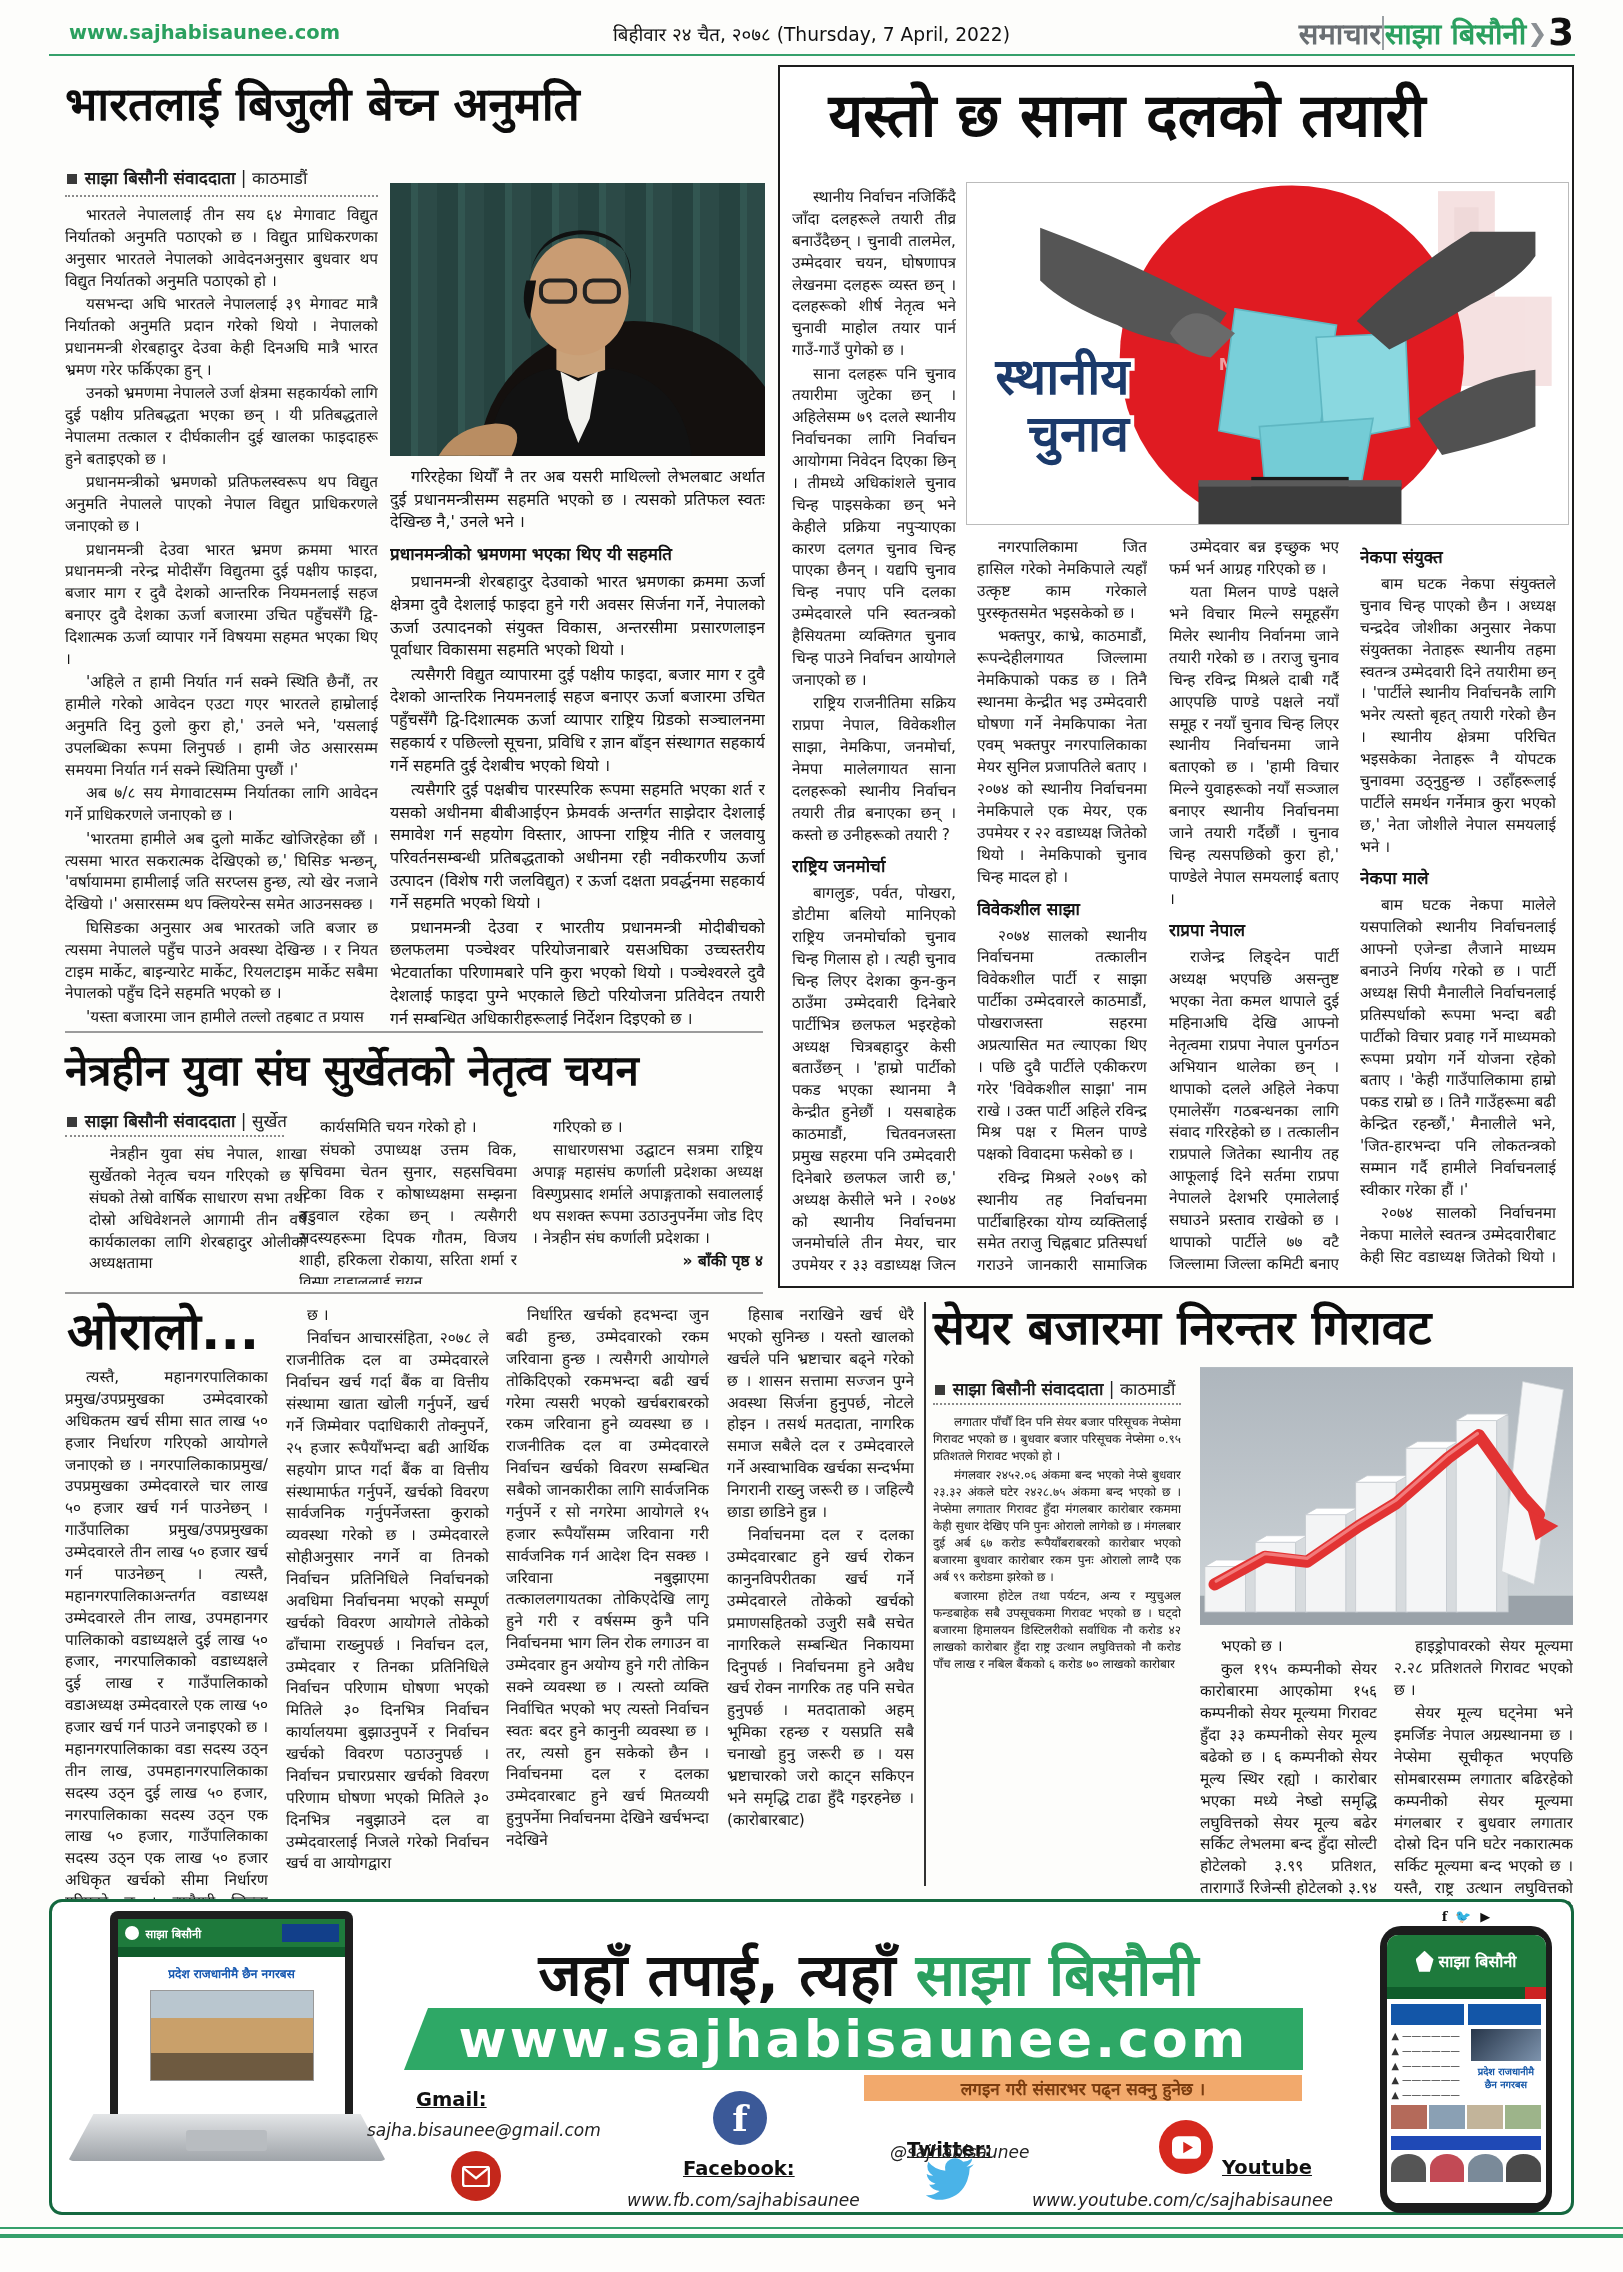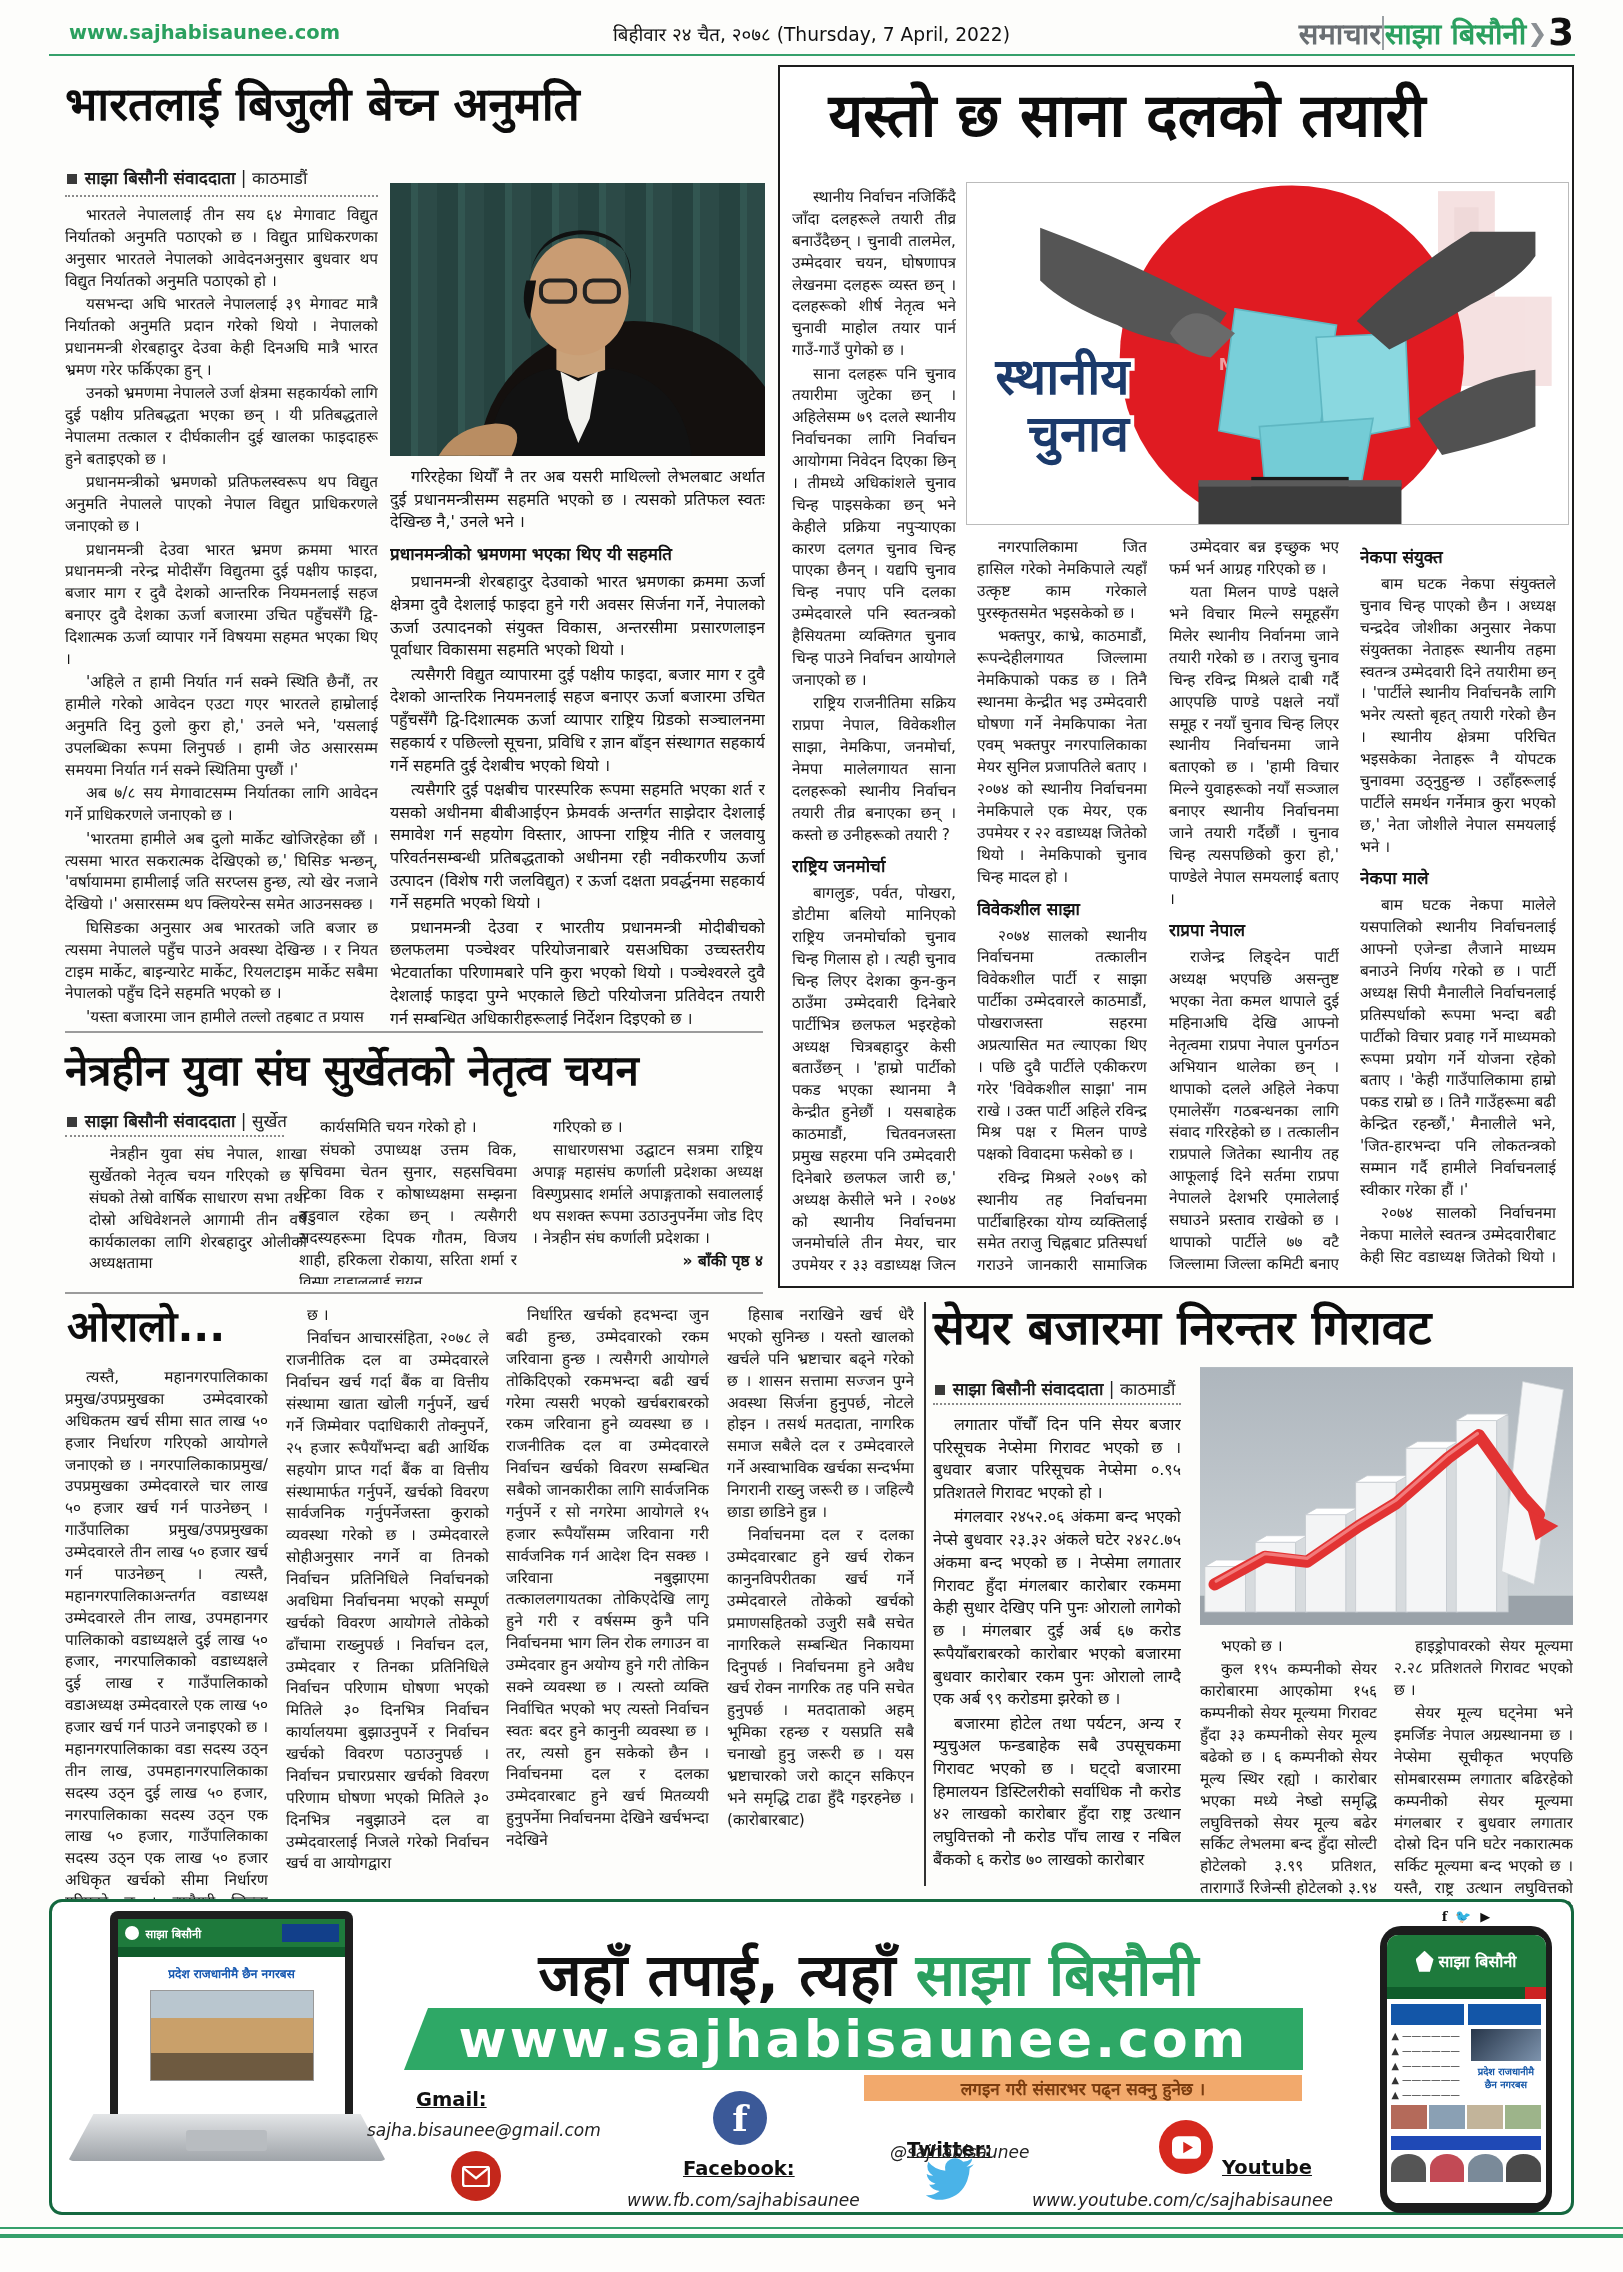--- a/index.html
+++ b/index.html
@@ -188,21 +188,21 @@
     <p>कार्यसमिति चयन गरेको हो ।</p>
     <p>संघको उपाध्यक्ष उत्तम विक, सचिवमा चेतन सुनार, सहसचिवमा टिका विक र कोषाध्यक्षमा सम्झना बडुवाल रहेका छन् । त्यसैगरी सदस्यहरूमा दिपक गौतम, विजय शाही, हरिकला रोकाया, सरिता शर्मा र विस्णु दाहाललाई चयन</p>
   </div>
 <div class="abs col" style="left:532px;top:1117px;width:231px;height:167px;">
     <p>गरिएको छ ।</p>
     <p>साधारणसभा उद्घाटन सत्रमा राष्ट्रिय अपाङ्ग महासंघ कर्णाली प्रदेशका अध्यक्ष विस्णुप्रसाद शर्माले अपाङ्गताको सवाललाई थप सशक्त रूपमा उठाउनुपर्नेमा जोड दिए । नेत्रहीन संघ कर्णाली प्रदेशका ।</p>
     <div class="jump">» बाँकी पृष्ठ ४</div>
   </div>
 <div class="abs thinrule" style="left:65px;top:1292px;width:698px;height:1.6px;"></div>
 
-<div class="abs headline" style="left:67px;top:1305px;width:243px;font-size:42px;">ओरालो...</div>
+<div class="abs headline" style="left:67px;top:1305px;width:243px;font-size:51px;">ओरालो...</div>
 <div class="abs col" style="left:65px;top:1367px;width:203px;height:568px;">
     <p>त्यस्तै, महानगरपालिकाका प्रमुख/उपप्रमुखका उम्मेदवारको अधिकतम खर्च सीमा सात लाख ५० हजार निर्धारण गरिएको आयोगले जनाएको छ । नगरपालिकाकाप्रमुख/उपप्रमुखका उम्मेदवारले चार लाख ५० हजार खर्च गर्न पाउनेछन् । गाउँपालिका प्रमुख/उपप्रमुखका उम्मेदवारले तीन लाख ५० हजार खर्च गर्न पाउनेछन् । त्यस्तै, महानगरपालिकाअन्तर्गत वडाध्यक्ष उम्मेदवारले तीन लाख, उपमहानगर पालिकाको वडाध्यक्षले दुई लाख ५० हजार, नगरपालिकाको वडाध्यक्षले दुई लाख र गाउँपालिकाको वडाअध्यक्ष उम्मेदवारले एक लाख ५० हजार खर्च गर्न पाउने जनाइएको छ । महानगरपालिकाका वडा सदस्य उठ्न तीन लाख, उपमहानगरपालिकाका सदस्य उठ्न दुई लाख ५० हजार, नगरपालिकाका सदस्य उठ्न एक लाख ५० हजार, गाउँपालिकाका सदस्य उठ्न एक लाख ५० हजार अधिकृत खर्चको सीमा निर्धारण गरिएको छ । त्यसैगरी जिल्ला समन्वय समितिको प्रमुख उम्मेदवारले ५० हजार र जिल्ला समन्वय समिति सदस्यले २५ हजारसम्म निर्वाचन खर्चका लागि सीमा निर्धारण गरिएको छ ।</p>
   </div>
 <div class="abs col" style="left:286px;top:1305px;width:203px;height:630px;">
     <p>छ ।</p>
     <p>निर्वाचन आचारसंहिता, २०७८ ले राजनीतिक दल वा उम्मेदवारले निर्वाचन खर्च गर्दा बैंक वा वित्तीय संस्थामा खाता खोली गर्नुपर्ने, खर्च गर्ने जिम्मेवार पदाधिकारी तोक्नुपर्ने, २५ हजार रूपैयाँभन्दा बढी आर्थिक सहयोग प्राप्त गर्दा बैंक वा वित्तीय संस्थामार्फत गर्नुपर्ने, खर्चको विवरण सार्वजनिक गर्नुपर्नेजस्ता कुराको व्यवस्था गरेको छ । उम्मेदवारले सोहीअनुसार नगर्ने वा तिनको निर्वाचन प्रतिनिधिले निर्वाचनको अवधिमा निर्वाचनमा भएको सम्पूर्ण खर्चको विवरण आयोगले तोकेको ढाँचामा राख्नुपर्छ । निर्वाचन दल, उम्मेदवार र तिनका प्रतिनिधिले निर्वाचन परिणाम घोषणा भएको मितिले ३० दिनभित्र निर्वाचन कार्यालयमा बुझाउनुपर्ने र निर्वाचन खर्चको विवरण पठाउनुपर्छ । निर्वाचन प्रचारप्रसार खर्चको विवरण परिणाम घोषणा भएको मितिले ३० दिनभित्र नबुझाउने दल वा उम्मेदवारलाई निजले गरेको निर्वाचन खर्च वा आयोगद्वारा</p>
   </div>
 <div class="abs col" style="left:506px;top:1305px;width:203px;height:630px;">
     <p>निर्धारित खर्चको हदभन्दा जुन बढी हुन्छ, उम्मेदवारको रकम जरिवाना हुन्छ । त्यसैगरी आयोगले तोकिदिएको रकमभन्दा बढी खर्च गरेमा त्यसरी भएको खर्चबराबरको रकम जरिवाना हुने व्यवस्था छ । राजनीतिक दल वा उम्मेदवारले निर्वाचन खर्चको विवरण सम्बन्धित सबैको जानकारीका लागि सार्वजनिक गर्नुपर्ने र सो नगरेमा आयोगले १५ हजार रूपैयाँसम्म जरिवाना गरी सार्वजनिक गर्न आदेश दिन सक्छ । जरिवाना नबुझाएमा तत्काललगायतका तोकिएदेखि लागू हुने गरी र वर्षसम्म कुनै पनि निर्वाचनमा भाग लिन रोक लगाउन वा उम्मेदवार हुन अयोग्य हुने गरी तोकिन सक्ने व्यवस्था छ । त्यस्तो व्यक्ति निर्वाचित भएको भए त्यस्तो निर्वाचन स्वतः बदर हुने कानुनी व्यवस्था छ । तर, त्यसो हुन सकेको छैन । निर्वाचनमा दल र दलका उम्मेदवारबाट हुने खर्च मितव्ययी हुनुपर्नेमा निर्वाचनमा देखिने खर्चभन्दा नदेखिने</p>
   </div>
@@ -263,21 +263,21 @@
     </g>
 
     <polygon points="398,18 448,28 412,268 372,252" fill="#f6f7f8" stroke="#d3d7da"></polygon>
 
     <path d="M18 268 L80 234 L132 240 L196 196 L242 168 L306 112 L344 84 L398 160 L418 182" fill="none" stroke="#e23333" stroke-width="15" stroke-linejoin="round" stroke-linecap="round"></path>
     <polygon points="404,176 442,196 414,214" fill="#e23333"></polygon>
     <path d="M20 264 L80 230 L132 236 L196 192 L242 164 L306 108 L342 82" fill="none" stroke="#f27b7b" stroke-width="4" stroke-linecap="round"></path>
   </svg>
 </div>
 
-<div class="abs col" style="left:933px;top:1414px;width:248px;height:526px;font-size:16px;">
+<div class="abs col" style="left:933px;top:1414px;width:248px;height:526px;font-size:12px;">
     <p>लगातार पाँचौँ दिन पनि सेयर बजार परिसूचक नेप्सेमा गिरावट भएको छ । बुधवार बजार परिसूचक नेप्सेमा ०.९५ प्रतिशतले गिरावट भएको हो ।</p>
     <p>मंगलवार २४५२.०६ अंकमा बन्द भएको नेप्से बुधवार २३.३२ अंकले घटेर २४२८.७५ अंकमा बन्द भएको छ । नेप्सेमा लगातार गिरावट हुँदा मंगलबार कारोबार रकममा केही सुधार देखिए पनि पुनः ओरालो लागेको छ । मंगलबार दुई अर्ब ६७ करोड रूपैयाँबराबरको कारोबार भएको बजारमा बुधवार कारोबार रकम पुनः ओरालो लाग्दै एक अर्ब ९९ करोडमा झरेको छ ।</p>
     <p>बजारमा होटेल तथा पर्यटन, अन्य र म्युचुअल फन्डबाहेक सबै उपसूचकमा गिरावट भएको छ । घट्दो बजारमा हिमालयन डिस्टिलरीको सर्वाधिक नौ करोड ४२ लाखको कारोबार हुँदा राष्ट्र उत्थान लघुवित्तको नौ करोड पाँच लाख र नबिल बैंकको ६ करोड ७० लाखको कारोबार</p>
   </div>
 <div class="abs col" style="left:1200px;top:1636px;width:177px;height:302px;">
     <p>भएको छ ।</p>
     <p>कुल १९५ कम्पनीको सेयर कारोबारमा आएकोमा १५६ कम्पनीको सेयर मूल्यमा गिरावट हुँदा ३३ कम्पनीको सेयर मूल्य बढेको छ । ६ कम्पनीको सेयर मूल्य स्थिर रह्यो । कारोबार भएका मध्ये नेष्डो समृद्धि लघुवित्तको सेयर मूल्य बढेर सर्किट लेभलमा बन्द हुँदा सोल्टी होटेलको ३.९९ प्रतिशत, तारागाउँ रिजेन्सी होटेलको ३.९४ प्रतिशत, युनाइटेड इदी मार्दी एन्ड आरबी कम्पनीको २.३० प्रतिशत र सिंगटी</p>
   </div>
 <div class="abs col" style="left:1394px;top:1636px;width:179px;height:302px;">
     <p>हाइड्रोपावरको सेयर मूल्यमा २.२८ प्रतिशतले गिरावट भएको छ ।</p>

